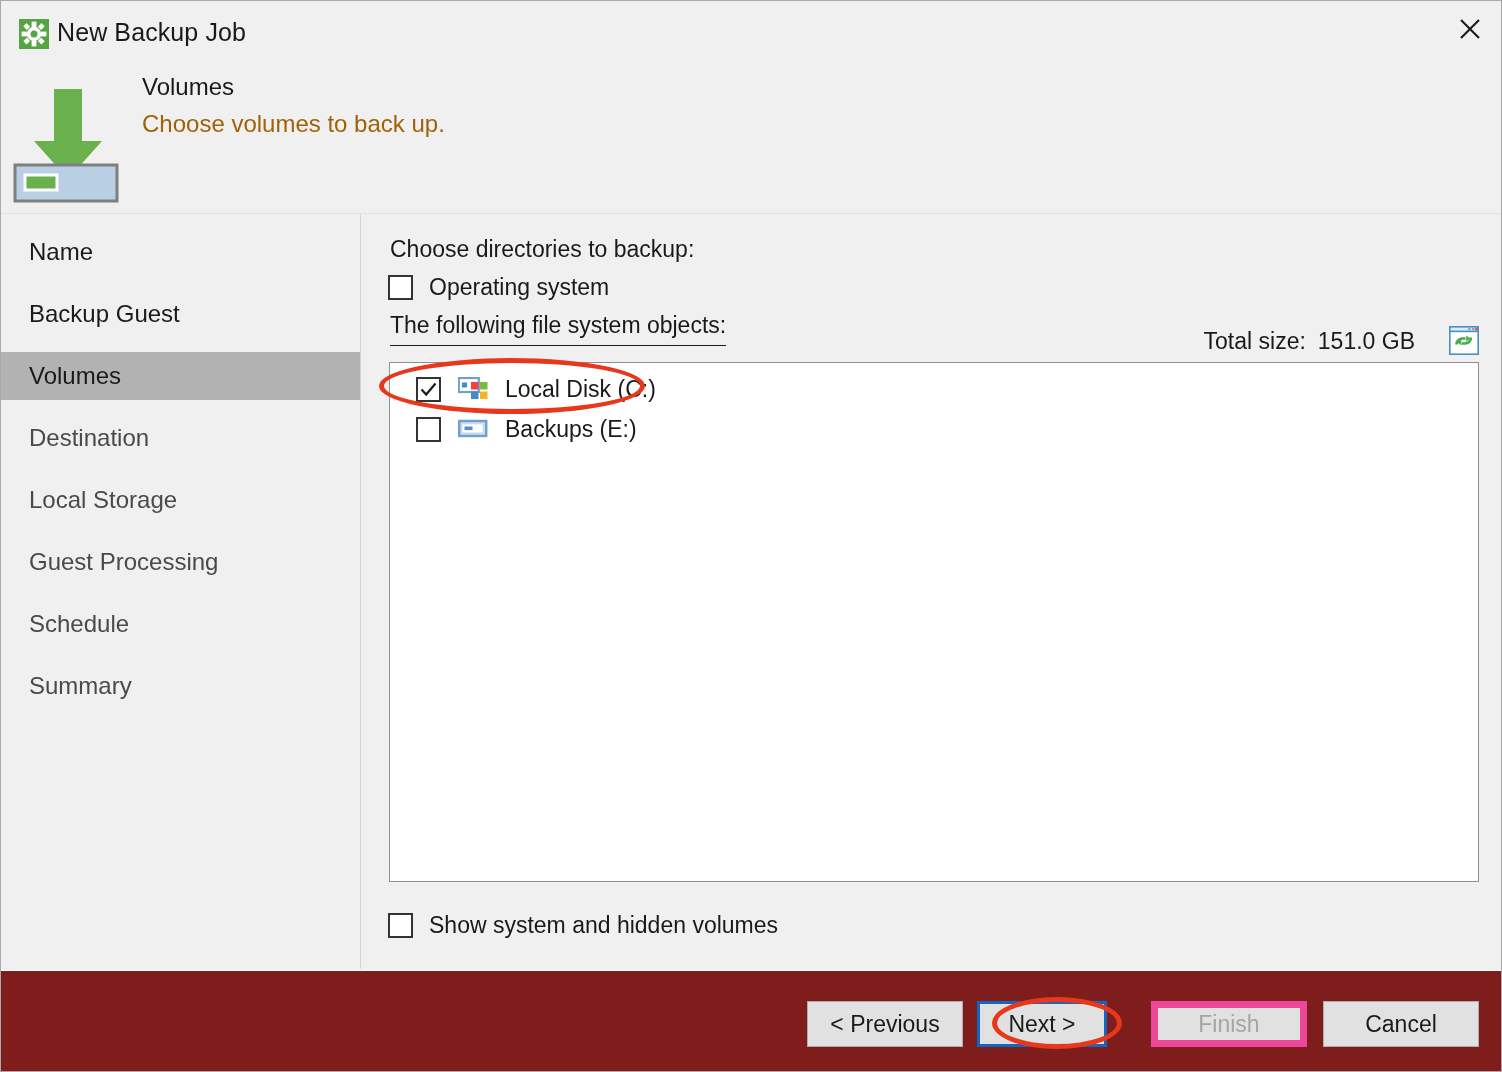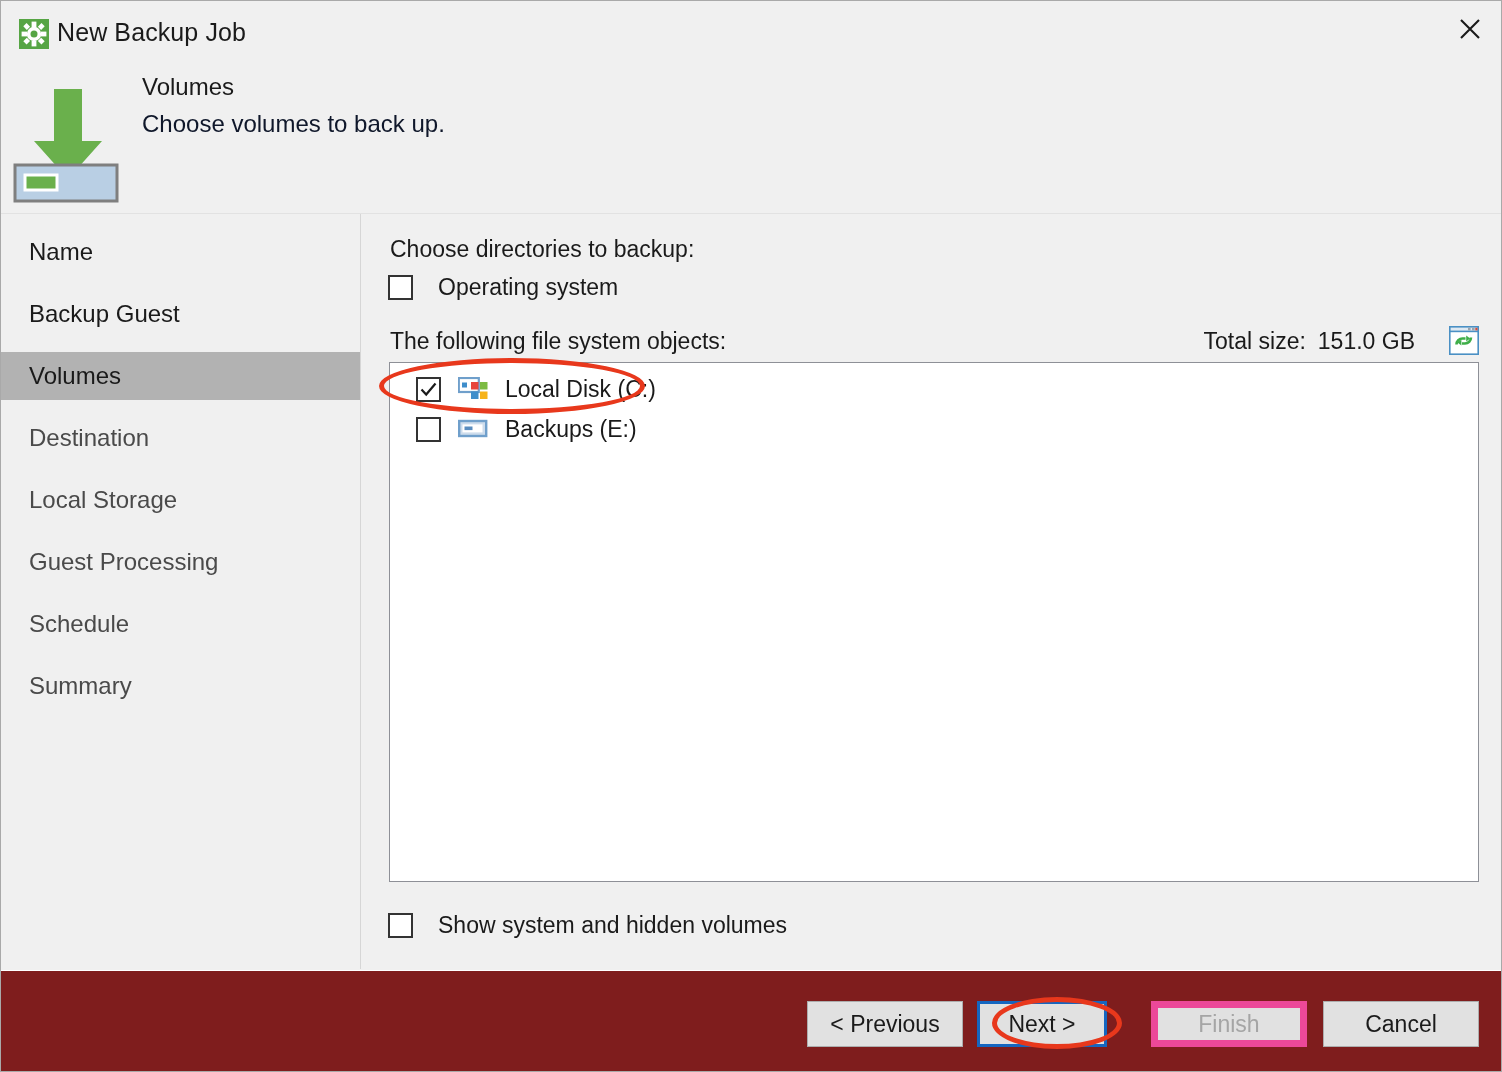--- a/index.html
+++ b/index.html
@@ -43,21 +43,21 @@
   }
   .header-icon {
     position: absolute; left: 12px; top: 8px; width: 112px; height: 130px;
   }
   .header-step {
     position: absolute; left: 141px; top: 8px;
     font-size: 24px; color: #1a1a1a;
   }
   .header-desc {
     position: absolute; left: 141px; top: 45px;
-    font-size: 24px; color: #0f172a;
+    font-size: 24px; color: #a16207;
   }
   .hdr-divider {
     position: absolute; left: 0; top: 212px; width: 1500px; height: 1px;
     background: #e2e2e2;
   }
 
   
   .sidebar {
     position: absolute; left: 0; top: 213px; width: 360px; height: 755px;
     background: #f0f0f0;
@@ -95,28 +95,28 @@
   .cb-os { left: 26px; top: 60px; }
   .cb-show { left: 26px; top: 698px; }
   .cb-box {
     width: 25px; height: 25px;
     border: 2px solid #333333;
     background: #ffffff;
     display: inline-block; flex: none;
     position: relative;
   }
   .cb-label {
-    margin-left: 25px; font-size: 23px; color: #1a1a1a;
+    margin-left: 16px; font-size: 23px; color: #1a1a1a;
     white-space: nowrap;
   }
   .lbl-following {
-    position: absolute; left: 28px; top: 114px;
+    position: absolute; left: 28px; top: 98px;
     font-size: 23px; color: #1a1a1a;
     border-bottom: 1px solid #1a1a1a;
-    padding-bottom: 15px;
+    padding-bottom: 6px;
   }
   .total-size {
     position: absolute; right: 86px; top: 114px;
     font-size: 23px; color: #1a1a1a; white-space: nowrap;
   }
   .total-size .tval { margin-left: 12px; }
   .refresh-btn {
     position: absolute; right: 22px; top: 112px;
     width: 30px; height: 29px; cursor: pointer;
   }

